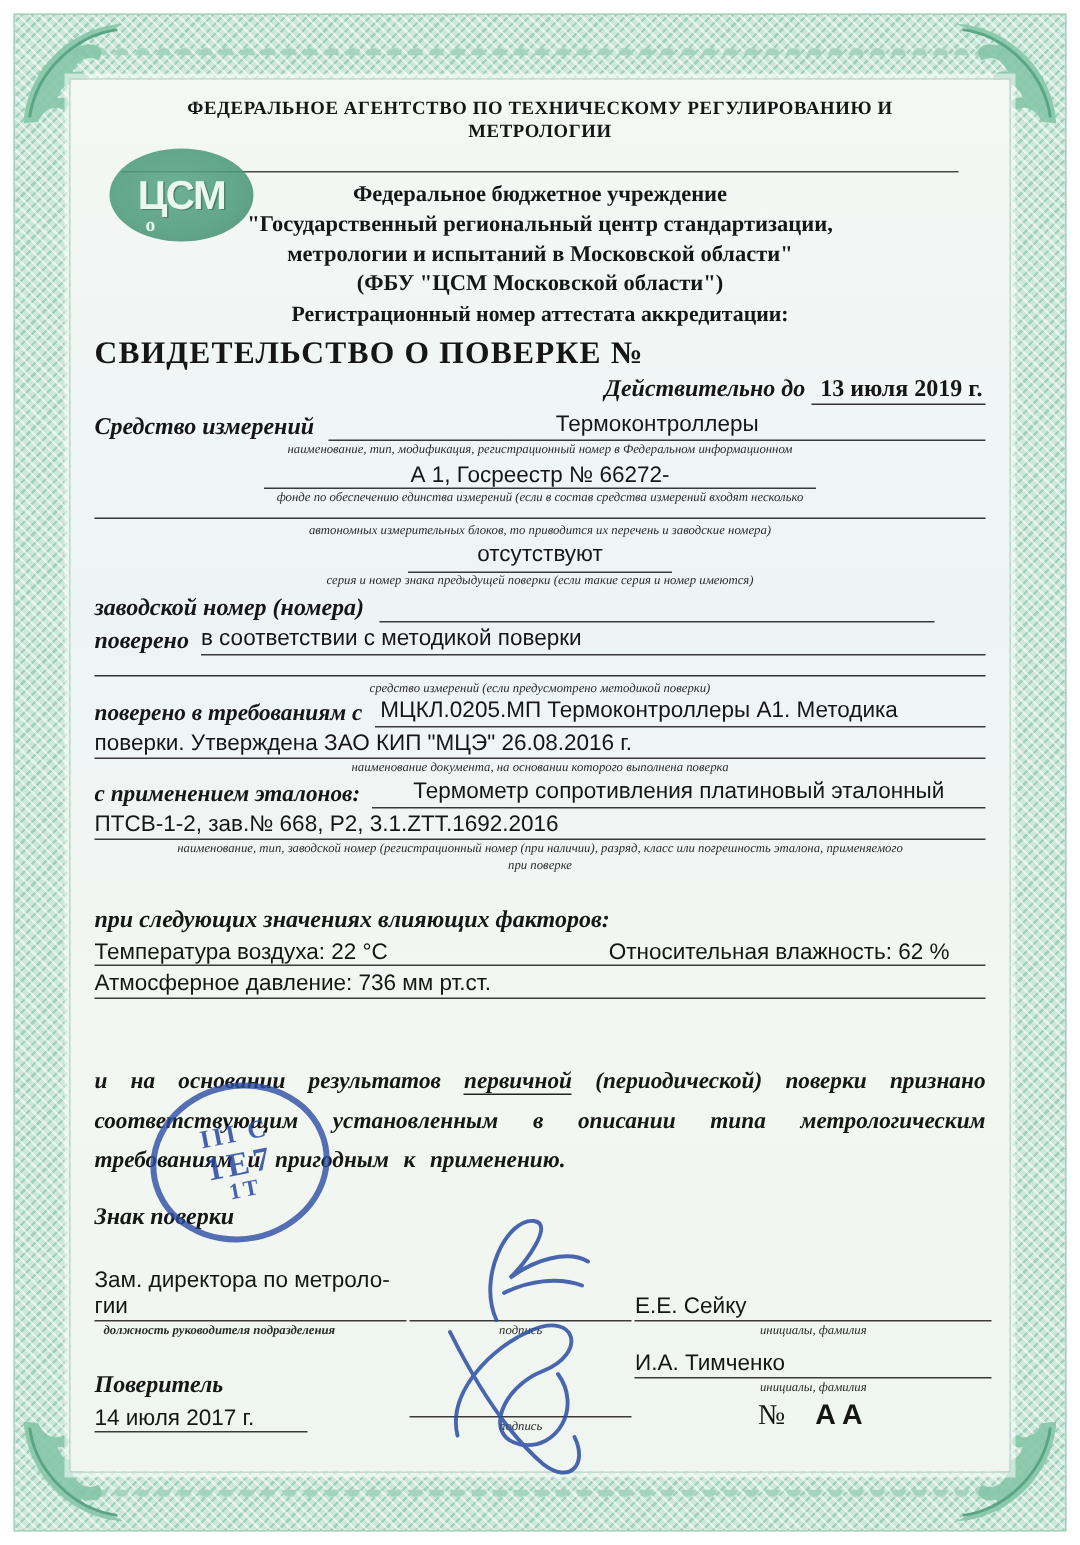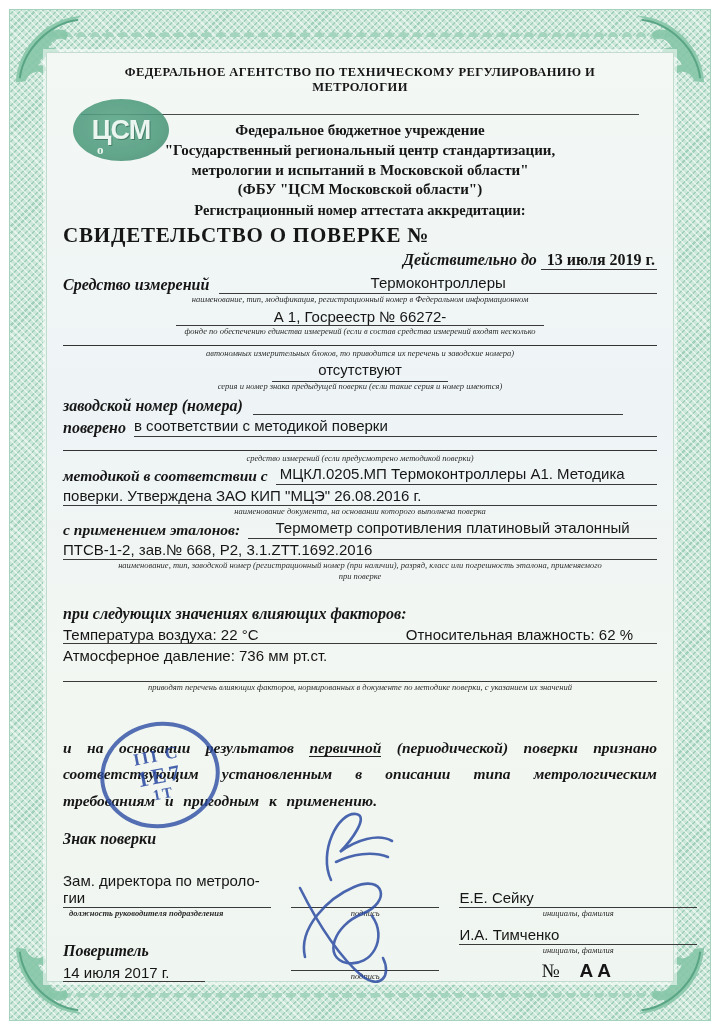--- a/index.html
+++ b/index.html
@@ -64,21 +64,21 @@
   
   .stamp{position:absolute;left:100px;top:722px;width:112px;height:98px;border:4px solid rgba(44,76,163,.8);
     border-radius:50%;transform:rotate(-11deg);display:flex;flex-direction:column;align-items:center;
     justify-content:center;color:rgba(40,72,160,.85);z-index:4;line-height:1.02;}
   .stamp .s1{font-size:17px;font-weight:bold;letter-spacing:2px;}
   .stamp .s2{font-size:22px;font-weight:bold;letter-spacing:3px;}
   .stamp .s3{font-size:15px;font-weight:bold;letter-spacing:2px;}
   .sigsvg{position:absolute;left:0;top:0;z-index:4;pointer-events:none;}
 
   
-  .siggrid{display:grid;grid-template-columns:35% 25% 40%;column-gap:20px;margin-top:14px;font-size:15px;}
+  .siggrid{display:grid;grid-template-columns:35% 25% 40%;column-gap:2px;margin-top:14px;font-size:15px;}
   .cell{display:flex;flex-direction:column;justify-content:flex-end;}
   .cell .line{border-bottom:1.4px solid #3a3a3a;}
   .signame{padding-bottom:1px;}
   .numrow{font-size:19px;margin-top:4px;text-align:center;letter-spacing:2px;}
   .numrow .nv{font-family:"Liberation Sans","DejaVu Sans",sans-serif;font-weight:bold;letter-spacing:4px;padding-left:18px;}
   .date-u{border-bottom:1.4px solid #3a3a3a;display:inline-block;padding-right:26px;}
   .vlabel{font-weight:bold;font-style:italic;font-size:16px;margin-bottom:4px;}
 </style>
 </head>
 <body>
@@ -154,41 +154,40 @@
 
       <div class="row" style="margin-top:2px;">
         <span class="lbl">поверено</span>
         <span class="fill sans val" style="margin-left:8px;">в соответствии с методикой поверки</span>
       </div>
 
       <div class="hr" style="margin-top:13px;border-top-width:1px;"></div>
       <div class="cap" style="margin-top:2px;">средство измерений (если предусмотрено методикой поверки)</div>
 
       <div class="row" style="margin-top:2px;">
-        <span class="lbl" style="font-size:15.5px;">методикой в соответствии с</span>
+        <span class="lbl" style="font-size:15.5px;">поверено в требованиям с</span>
         <span class="fill sans val" style="margin-left:8px;padding-left:4px;">МЦКЛ.0205.МП Термоконтроллеры А1. Методика</span>
       </div>
       <div class="uline sans val" style="margin-top:2px;padding-bottom:1px;">поверки. Утверждена ЗАО КИП "МЦЭ" 26.08.2016 г.</div>
       <div class="cap">наименование документа, на основании которого выполнена поверка</div>
 
       <div class="row" style="margin-top:2px;">
         <span class="lbl" style="font-size:15.5px;">с применением эталонов:</span>
         <span class="fill c sans val" style="margin-left:8px;">Термометр сопротивления платиновый эталонный</span>
       </div>
       <div class="uline sans val" style="margin-top:2px;padding-bottom:1px;">ПТСВ-1-2, зав.№ 668, Р2, 3.1.ZTT.1692.2016</div>
       <div class="cap">наименование, тип, заводской номер (регистрационный номер (при наличии), разряд, класс или погрешность эталона, применяемого</div>
       <div class="cap">при поверке</div>
 
       <div class="lbl" style="margin-top:24px;">при следующих значениях влияющих факторов:</div>
       <div class="row uline" style="margin-top:3px;justify-content:space-between;border-bottom-width:1.2px;">
         <span class="sans val">Температура воздуха: 22 °С</span>
         <span class="sans val" style="margin-right:24px;">Относительная влажность: 62 %</span>
       </div>
-      <div class="uline sans val" style="margin-top:3px;padding-bottom:17px;">Атмосферное давление: 736 мм рт.ст.</div>
-      <div class="cap">приводят перечень влияющих факторов, нормированных в документе по методике поверки, с указанием их значений</div>
+      <div class="uline sans val" style="margin-top:3px;padding-bottom:1px;">Атмосферное давление: 736 мм рт.ст.</div>
 
       <div class="paragraph">
         <span>и на основании результатов</span>
         <span class="u">первичной</span>
         <span>(периодической) поверки признано соответствующим установленным в описании типа метрологическим требованиям и пригодным к применению.</span>
       </div>
 
       <div class="lbl" style="margin-top:16px;">Знак поверки</div>
 
       <div class="siggrid">

